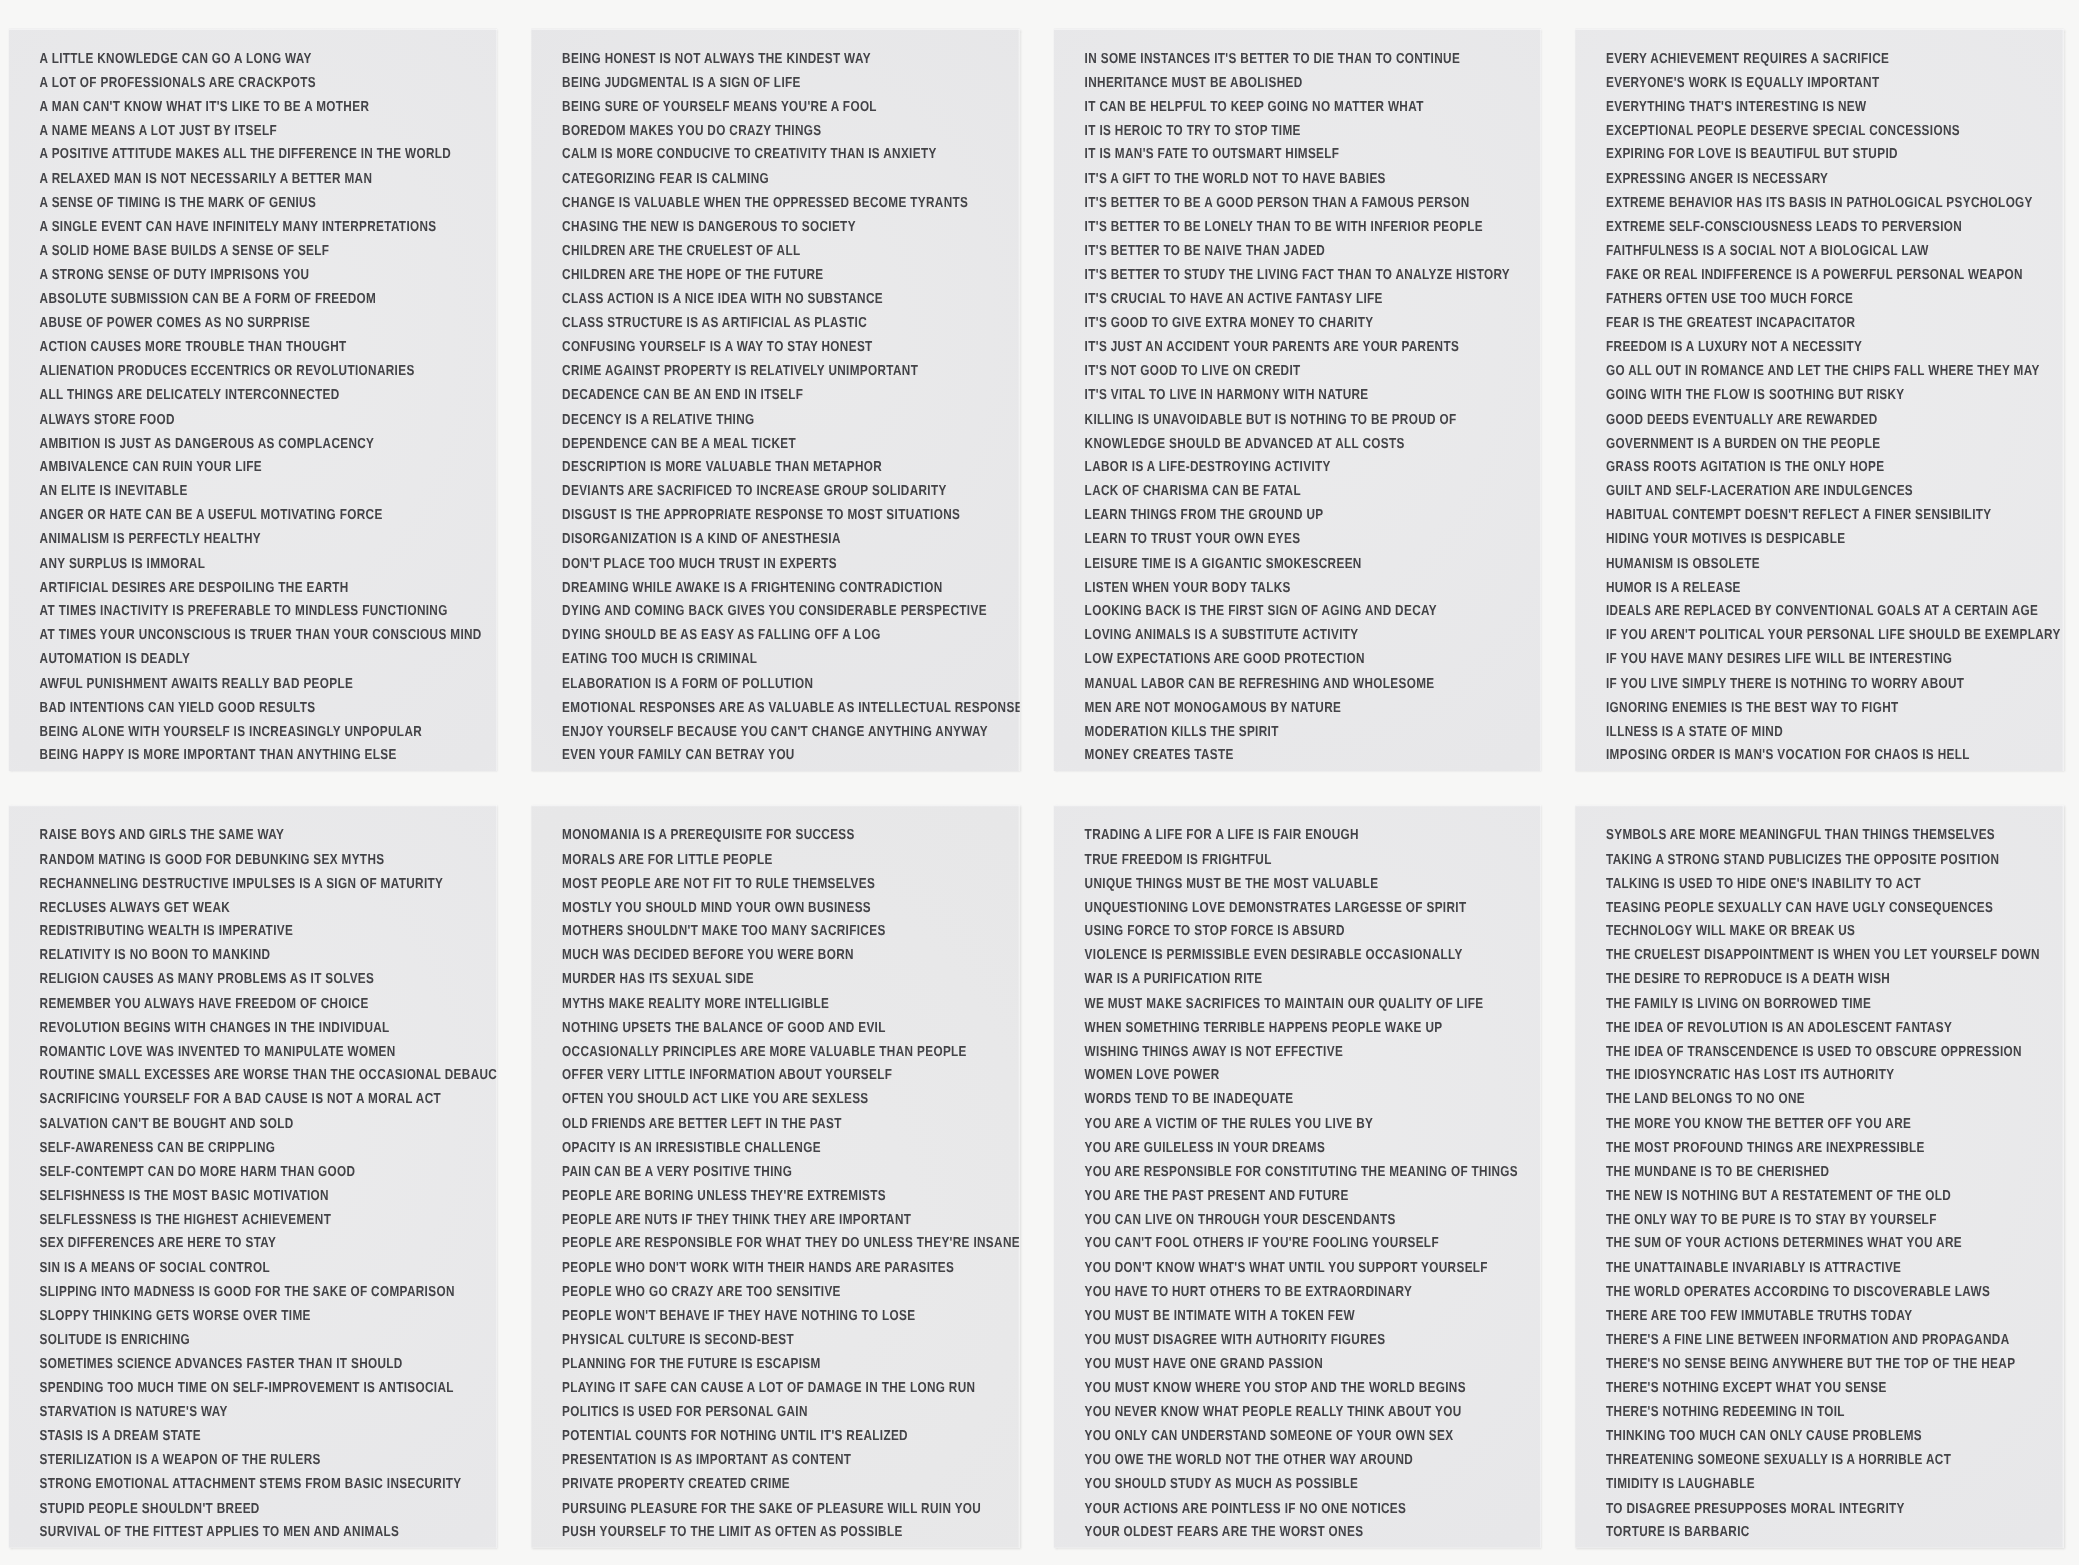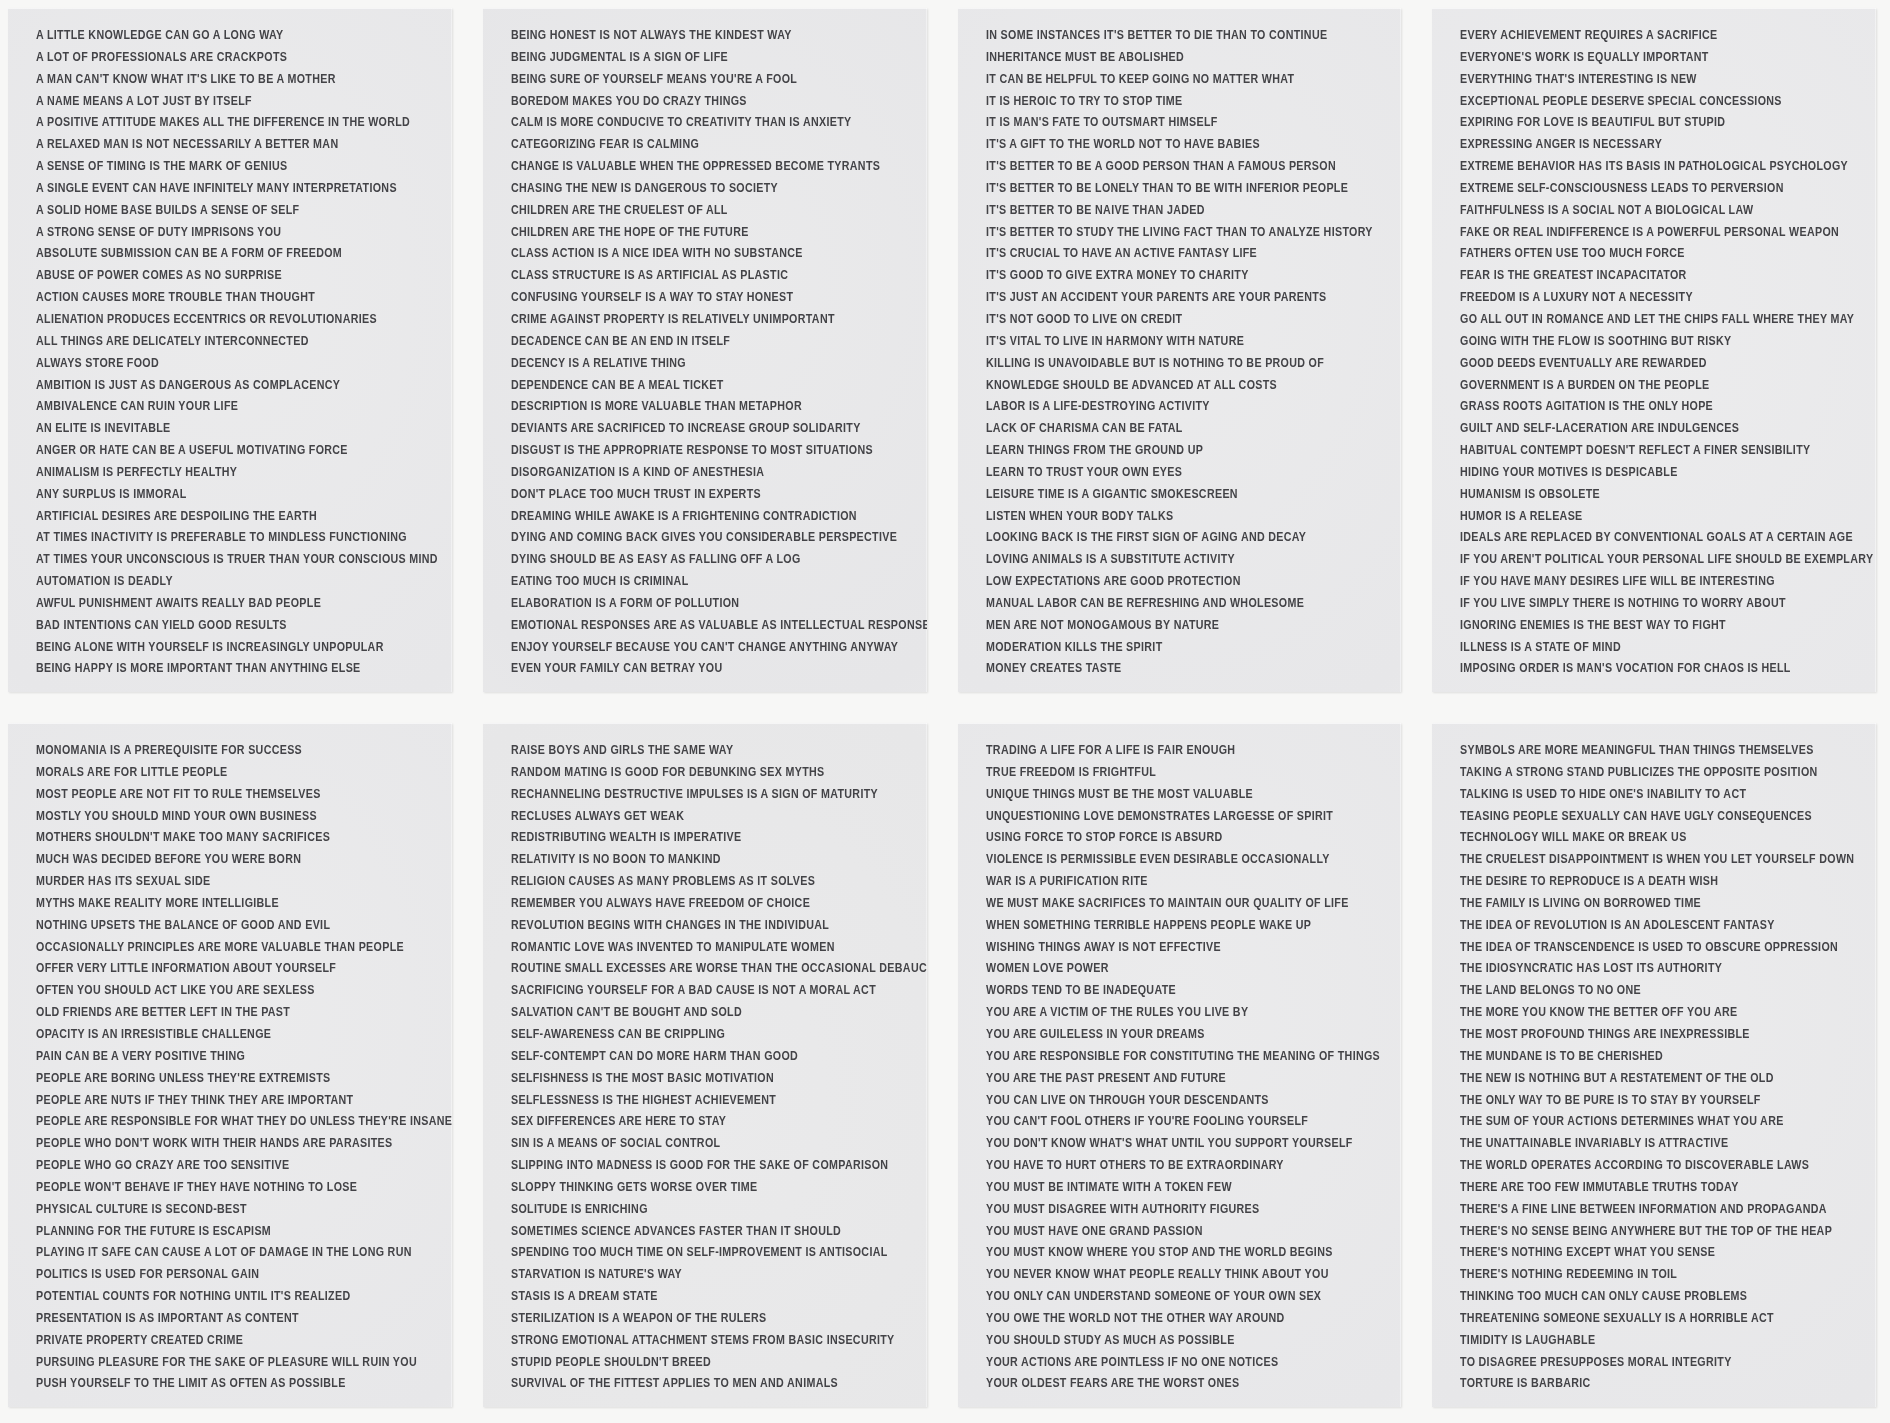--- a/index.html
+++ b/index.html
@@ -15,21 +15,21 @@
     font-family:"Liberation Sans",sans-serif;
     overflow:hidden;
   }
   .wall{
     width:1890px;height:1423px;
     display:grid;
     grid-template-columns:repeat(4,1fr);
     grid-template-rows:1fr 1fr;
     column-gap:7px;
     row-gap:12px;
-    padding:8px 14px 16px 8px;
+    padding:26px 14px 16px 8px;
     gap:31px;
   }
   .sheet{
     background:
       radial-gradient(130% 110% at 50% 42%, #ebebec 0%, #e7e7e9 62%, #ededee 100%);
     box-shadow:
       inset 0 1px 0 rgba(255,255,255,.6),
       inset -1px 0 0 rgba(255,255,255,.4),
       1px 1px 2px rgba(0,0,0,.10);
     padding:16px 0 0 28px;
@@ -187,20 +187,54 @@
         <li class="truism">IF YOU AREN'T POLITICAL YOUR PERSONAL LIFE SHOULD BE EXEMPLARY</li>
         <li class="truism">IF YOU HAVE MANY DESIRES LIFE WILL BE INTERESTING</li>
         <li class="truism">IF YOU LIVE SIMPLY THERE IS NOTHING TO WORRY ABOUT</li>
         <li class="truism">IGNORING ENEMIES IS THE BEST WAY TO FIGHT</li>
         <li class="truism">ILLNESS IS A STATE OF MIND</li>
         <li class="truism">IMPOSING ORDER IS MAN'S VOCATION FOR CHAOS IS HELL</li>
       </ul>
   </section>
   <section class="sheet">
     <ul class="lines">
+        <li class="truism">RAISE BOYS AND GIRLS THE SAME WAY</li>
+        <li class="truism">RANDOM MATING IS GOOD FOR DEBUNKING SEX MYTHS</li>
+        <li class="truism">RECHANNELING DESTRUCTIVE IMPULSES IS A SIGN OF MATURITY</li>
+        <li class="truism">RECLUSES ALWAYS GET WEAK</li>
+        <li class="truism">REDISTRIBUTING WEALTH IS IMPERATIVE</li>
+        <li class="truism">RELATIVITY IS NO BOON TO MANKIND</li>
+        <li class="truism">RELIGION CAUSES AS MANY PROBLEMS AS IT SOLVES</li>
+        <li class="truism">REMEMBER YOU ALWAYS HAVE FREEDOM OF CHOICE</li>
+        <li class="truism">REVOLUTION BEGINS WITH CHANGES IN THE INDIVIDUAL</li>
+        <li class="truism">ROMANTIC LOVE WAS INVENTED TO MANIPULATE WOMEN</li>
+        <li class="truism">ROUTINE SMALL EXCESSES ARE WORSE THAN THE OCCASIONAL DEBAUCH</li>
+        <li class="truism">SACRIFICING YOURSELF FOR A BAD CAUSE IS NOT A MORAL ACT</li>
+        <li class="truism">SALVATION CAN'T BE BOUGHT AND SOLD</li>
+        <li class="truism">SELF-AWARENESS CAN BE CRIPPLING</li>
+        <li class="truism">SELF-CONTEMPT CAN DO MORE HARM THAN GOOD</li>
+        <li class="truism">SELFISHNESS IS THE MOST BASIC MOTIVATION</li>
+        <li class="truism">SELFLESSNESS IS THE HIGHEST ACHIEVEMENT</li>
+        <li class="truism">SEX DIFFERENCES ARE HERE TO STAY</li>
+        <li class="truism">SIN IS A MEANS OF SOCIAL CONTROL</li>
+        <li class="truism">SLIPPING INTO MADNESS IS GOOD FOR THE SAKE OF COMPARISON</li>
+        <li class="truism">SLOPPY THINKING GETS WORSE OVER TIME</li>
+        <li class="truism">SOLITUDE IS ENRICHING</li>
+        <li class="truism">SOMETIMES SCIENCE ADVANCES FASTER THAN IT SHOULD</li>
+        <li class="truism">SPENDING TOO MUCH TIME ON SELF-IMPROVEMENT IS ANTISOCIAL</li>
+        <li class="truism">STARVATION IS NATURE'S WAY</li>
+        <li class="truism">STASIS IS A DREAM STATE</li>
+        <li class="truism">STERILIZATION IS A WEAPON OF THE RULERS</li>
+        <li class="truism">STRONG EMOTIONAL ATTACHMENT STEMS FROM BASIC INSECURITY</li>
+        <li class="truism">STUPID PEOPLE SHOULDN'T BREED</li>
+        <li class="truism">SURVIVAL OF THE FITTEST APPLIES TO MEN AND ANIMALS</li>
+      </ul>
+  </section>
+  <section class="sheet">
+    <ul class="lines">
         <li class="truism">MONOMANIA IS A PREREQUISITE FOR SUCCESS</li>
         <li class="truism">MORALS ARE FOR LITTLE PEOPLE</li>
         <li class="truism">MOST PEOPLE ARE NOT FIT TO RULE THEMSELVES</li>
         <li class="truism">MOSTLY YOU SHOULD MIND YOUR OWN BUSINESS</li>
         <li class="truism">MOTHERS SHOULDN'T MAKE TOO MANY SACRIFICES</li>
         <li class="truism">MUCH WAS DECIDED BEFORE YOU WERE BORN</li>
         <li class="truism">MURDER HAS ITS SEXUAL SIDE</li>
         <li class="truism">MYTHS MAKE REALITY MORE INTELLIGIBLE</li>
         <li class="truism">NOTHING UPSETS THE BALANCE OF GOOD AND EVIL</li>
         <li class="truism">OCCASIONALLY PRINCIPLES ARE MORE VALUABLE THAN PEOPLE</li>
@@ -221,54 +255,20 @@
         <li class="truism">POLITICS IS USED FOR PERSONAL GAIN</li>
         <li class="truism">POTENTIAL COUNTS FOR NOTHING UNTIL IT'S REALIZED</li>
         <li class="truism">PRESENTATION IS AS IMPORTANT AS CONTENT</li>
         <li class="truism">PRIVATE PROPERTY CREATED CRIME</li>
         <li class="truism">PURSUING PLEASURE FOR THE SAKE OF PLEASURE WILL RUIN YOU</li>
         <li class="truism">PUSH YOURSELF TO THE LIMIT AS OFTEN AS POSSIBLE</li>
       </ul>
   </section>
   <section class="sheet">
     <ul class="lines">
-        <li class="truism">RAISE BOYS AND GIRLS THE SAME WAY</li>
-        <li class="truism">RANDOM MATING IS GOOD FOR DEBUNKING SEX MYTHS</li>
-        <li class="truism">RECHANNELING DESTRUCTIVE IMPULSES IS A SIGN OF MATURITY</li>
-        <li class="truism">RECLUSES ALWAYS GET WEAK</li>
-        <li class="truism">REDISTRIBUTING WEALTH IS IMPERATIVE</li>
-        <li class="truism">RELATIVITY IS NO BOON TO MANKIND</li>
-        <li class="truism">RELIGION CAUSES AS MANY PROBLEMS AS IT SOLVES</li>
-        <li class="truism">REMEMBER YOU ALWAYS HAVE FREEDOM OF CHOICE</li>
-        <li class="truism">REVOLUTION BEGINS WITH CHANGES IN THE INDIVIDUAL</li>
-        <li class="truism">ROMANTIC LOVE WAS INVENTED TO MANIPULATE WOMEN</li>
-        <li class="truism">ROUTINE SMALL EXCESSES ARE WORSE THAN THE OCCASIONAL DEBAUCH</li>
-        <li class="truism">SACRIFICING YOURSELF FOR A BAD CAUSE IS NOT A MORAL ACT</li>
-        <li class="truism">SALVATION CAN'T BE BOUGHT AND SOLD</li>
-        <li class="truism">SELF-AWARENESS CAN BE CRIPPLING</li>
-        <li class="truism">SELF-CONTEMPT CAN DO MORE HARM THAN GOOD</li>
-        <li class="truism">SELFISHNESS IS THE MOST BASIC MOTIVATION</li>
-        <li class="truism">SELFLESSNESS IS THE HIGHEST ACHIEVEMENT</li>
-        <li class="truism">SEX DIFFERENCES ARE HERE TO STAY</li>
-        <li class="truism">SIN IS A MEANS OF SOCIAL CONTROL</li>
-        <li class="truism">SLIPPING INTO MADNESS IS GOOD FOR THE SAKE OF COMPARISON</li>
-        <li class="truism">SLOPPY THINKING GETS WORSE OVER TIME</li>
-        <li class="truism">SOLITUDE IS ENRICHING</li>
-        <li class="truism">SOMETIMES SCIENCE ADVANCES FASTER THAN IT SHOULD</li>
-        <li class="truism">SPENDING TOO MUCH TIME ON SELF-IMPROVEMENT IS ANTISOCIAL</li>
-        <li class="truism">STARVATION IS NATURE'S WAY</li>
-        <li class="truism">STASIS IS A DREAM STATE</li>
-        <li class="truism">STERILIZATION IS A WEAPON OF THE RULERS</li>
-        <li class="truism">STRONG EMOTIONAL ATTACHMENT STEMS FROM BASIC INSECURITY</li>
-        <li class="truism">STUPID PEOPLE SHOULDN'T BREED</li>
-        <li class="truism">SURVIVAL OF THE FITTEST APPLIES TO MEN AND ANIMALS</li>
-      </ul>
-  </section>
-  <section class="sheet">
-    <ul class="lines">
         <li class="truism">TRADING A LIFE FOR A LIFE IS FAIR ENOUGH</li>
         <li class="truism">TRUE FREEDOM IS FRIGHTFUL</li>
         <li class="truism">UNIQUE THINGS MUST BE THE MOST VALUABLE</li>
         <li class="truism">UNQUESTIONING LOVE DEMONSTRATES LARGESSE OF SPIRIT</li>
         <li class="truism">USING FORCE TO STOP FORCE IS ABSURD</li>
         <li class="truism">VIOLENCE IS PERMISSIBLE EVEN DESIRABLE OCCASIONALLY</li>
         <li class="truism">WAR IS A PURIFICATION RITE</li>
         <li class="truism">WE MUST MAKE SACRIFICES TO MAINTAIN OUR QUALITY OF LIFE</li>
         <li class="truism">WHEN SOMETHING TERRIBLE HAPPENS PEOPLE WAKE UP</li>
         <li class="truism">WISHING THINGS AWAY IS NOT EFFECTIVE</li>

